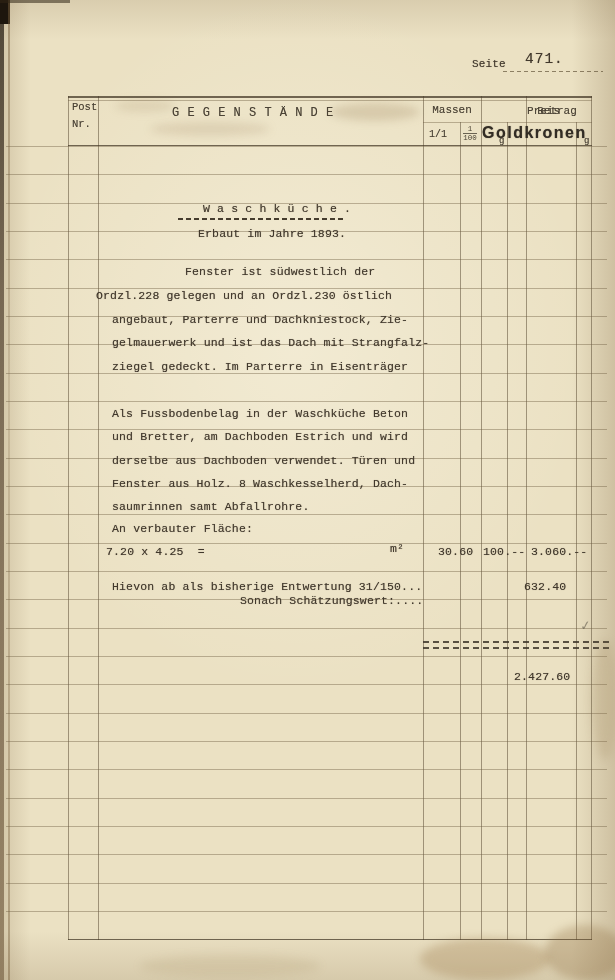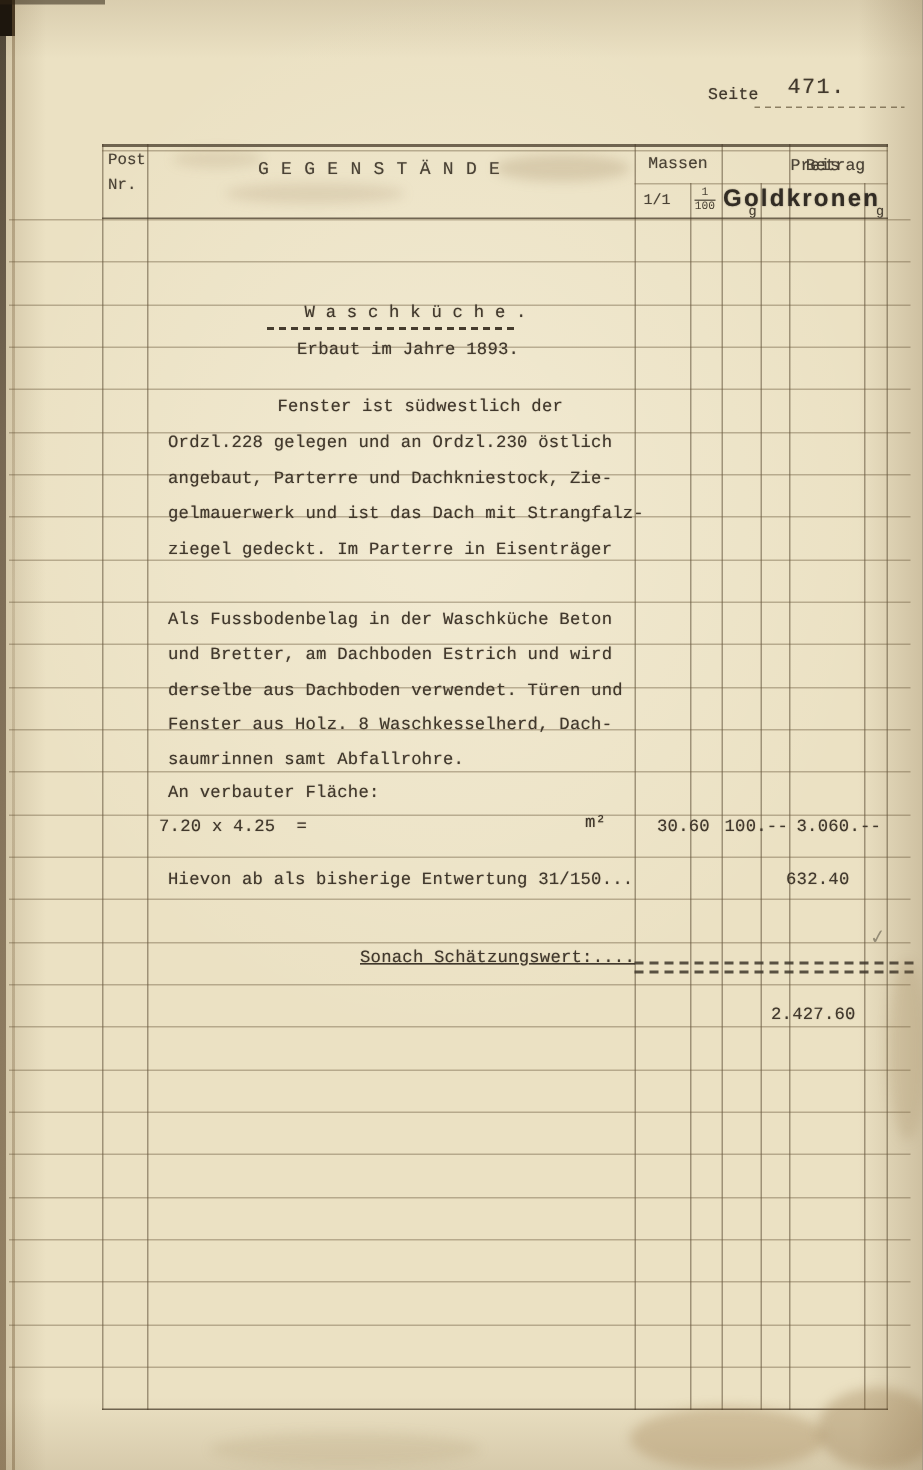--- a/index.html
+++ b/index.html
@@ -125,42 +125,42 @@
   <span class="stamp" style="left:482px;top:124px;">Goldkronen</span>
   <span class="printed" style="left:499px;top:136px;font-size:9px;">g</span>
   <span class="printed" style="left:584px;top:136px;font-size:9px;">g</span>
 
 
   <span class="typed" style="left:181px;top:202px;margin-left:22px;">W a s c h k ü c h e .</span>
   <div class="dashes" style="left:178px;top:218px;width:168px;"></div>
   <span class="typed" style="left:198px;top:227px;">Erbaut im Jahre 1893.</span>
 
   <span class="typed" style="left:185px;top:265px;">Fenster ist südwestlich der</span>
-  <span class="typed" style="left:112px;top:289px;">Ordzl.228 gelegen und an Ordzl.230 östlich</span>
+  <span class="typed" style="left:96px;top:289px;">Ordzl.228 gelegen und an Ordzl.230 östlich</span>
   <span class="typed" style="left:112px;top:313px;">angebaut, Parterre und Dachkniestock, Zie-</span>
   <span class="typed" style="left:112px;top:336px;">gelmauerwerk und ist das Dach mit Strangfalz-</span>
   <span class="typed" style="left:112px;top:360px;">ziegel gedeckt. Im Parterre in Eisenträger</span>
   <span class="typed" style="left:112px;top:407px;">Als Fussbodenbelag in der Waschküche Beton</span>
   <span class="typed" style="left:112px;top:430px;">und Bretter, am Dachboden Estrich und wird</span>
   <span class="typed" style="left:112px;top:454px;">derselbe aus Dachboden verwendet. Türen und</span>
   <span class="typed" style="left:112px;top:477px;">Fenster aus Holz. 8 Waschkesselherd, Dach-</span>
   <span class="typed" style="left:112px;top:500px;">saumrinnen samt Abfallrohre.</span>
 
   <span class="typed" style="left:112px;top:522px;">An verbauter Fläche:</span>
 
   <span class="typed" style="left:106px;top:545px;">7.20 x 4.25  =</span>
   <span class="typed" style="left:390px;top:542px;">m²</span>
   <span class="typed" style="left:438px;top:545px;">30.60</span>
   <span class="typed" style="left:483px;top:545px;">100.--</span>
   <span class="typed" style="left:531px;top:545px;">3.060.--</span>
 
   <span class="typed" style="left:112px;top:580px;">Hievon ab als bisherige Entwertung 31/150...</span>
   <span class="typed" style="left:524px;top:580px;">632.40</span>
 
-  <span class="typed" style="left:240px;top:632px;text-decoration:underline;">Sonach Schätzungswert:....</span>
+  <span class="typed" style="left:240px;top:594px;">Sonach Schätzungswert:....</span>
   <span class="typed" style="left:514px;top:626px;margin-top:44px;">2.427.60</span>
   <span class="checkmark" style="left:580px;top:618px;">✓</span>
   <div class="dbl-dash" style="left:423px;top:641px;width:186px;"></div>
 
   <div class="smudge" style="left:330px;top:103px;width:90px;height:18px;background:rgba(140,115,75,.22);"></div>
   <div class="smudge" style="left:150px;top:122px;width:120px;height:14px;background:rgba(140,115,75,.16);"></div>
   <div class="smudge" style="left:115px;top:100px;width:60px;height:12px;background:rgba(140,115,75,.15);"></div>
 
   <div class="smudge" style="left:420px;top:938px;width:130px;height:42px;background:rgba(150,115,65,.28);"></div>
   <div class="smudge" style="left:545px;top:925px;width:80px;height:55px;background:rgba(140,105,60,.30);"></div>

